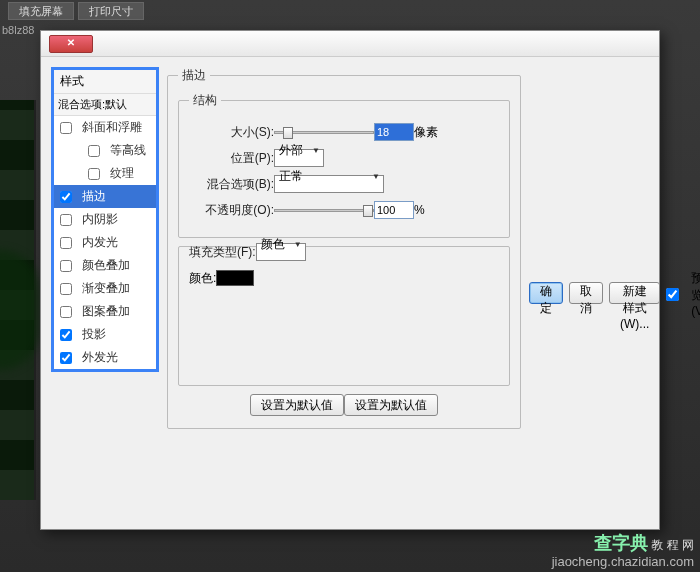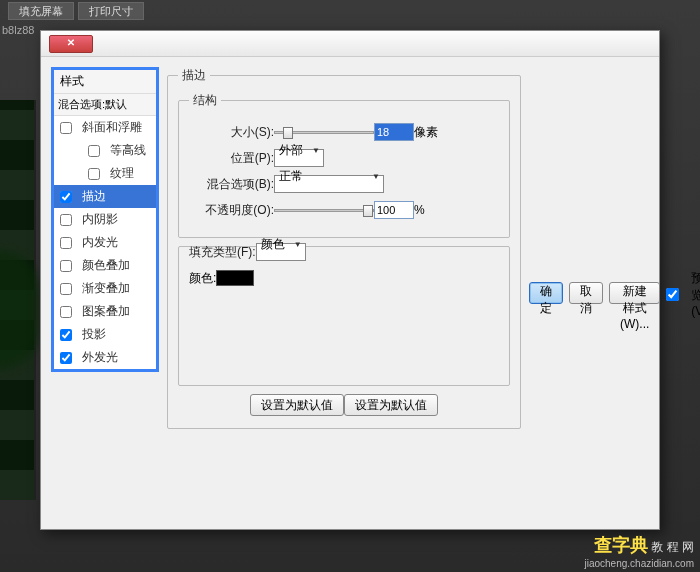--- a/index.html
+++ b/index.html
@@ -45,22 +45,22 @@
 .btn { height: 22px; border: 1px solid #888; background: linear-gradient(#fdfdfd,#e5e5e5); border-radius: 3px; padding: 0 10px; cursor: default; }
 .btn.primary { border: 1px solid #2A6BC4; background: linear-gradient(#CFE7FB,#A9D1F4); box-shadow: inset 0 0 0 1px #8EC2EE; width: 108px; }
 .btn.std { width: 121px; }
 .btn-row { display: flex; gap: 0; justify-content: center; margin-top: 8px; }
 
 .preview-chk { display: flex; align-items: center; gap: 12px; margin-top: 2px; }
 .preview-box { width: 68px; height: 68px; border: 1px solid #aaa; background: #8a8a8a; display: flex; align-items: center; justify-content: center; margin-top: 4px; }
 .preview-box svg { width: 54px; height: 54px; }
 
 .watermark { position: absolute; right: 6px; bottom: 2px; color: #ddd; font-size: 11px; text-align: right; line-height: 1.2; z-index: 5; }
-.watermark b { font-size: 18px; color: #fde047; }
-.watermark .sm { font-size: 10px; color: #bbb; }
+.watermark b { font-size: 18px; color: #86efac; }
+.watermark .sm { font-size: 13px; color: #bbb; }
 </style>
 </head>
 <body>
 
 <div class="bg-dark">
   <div class="topbar">
     <button class="topbar-btn">填充屏幕</button>
     <button class="topbar-btn">打印尺寸</button>
   </div>
   <div class="tab-label">b8lz88</div>

